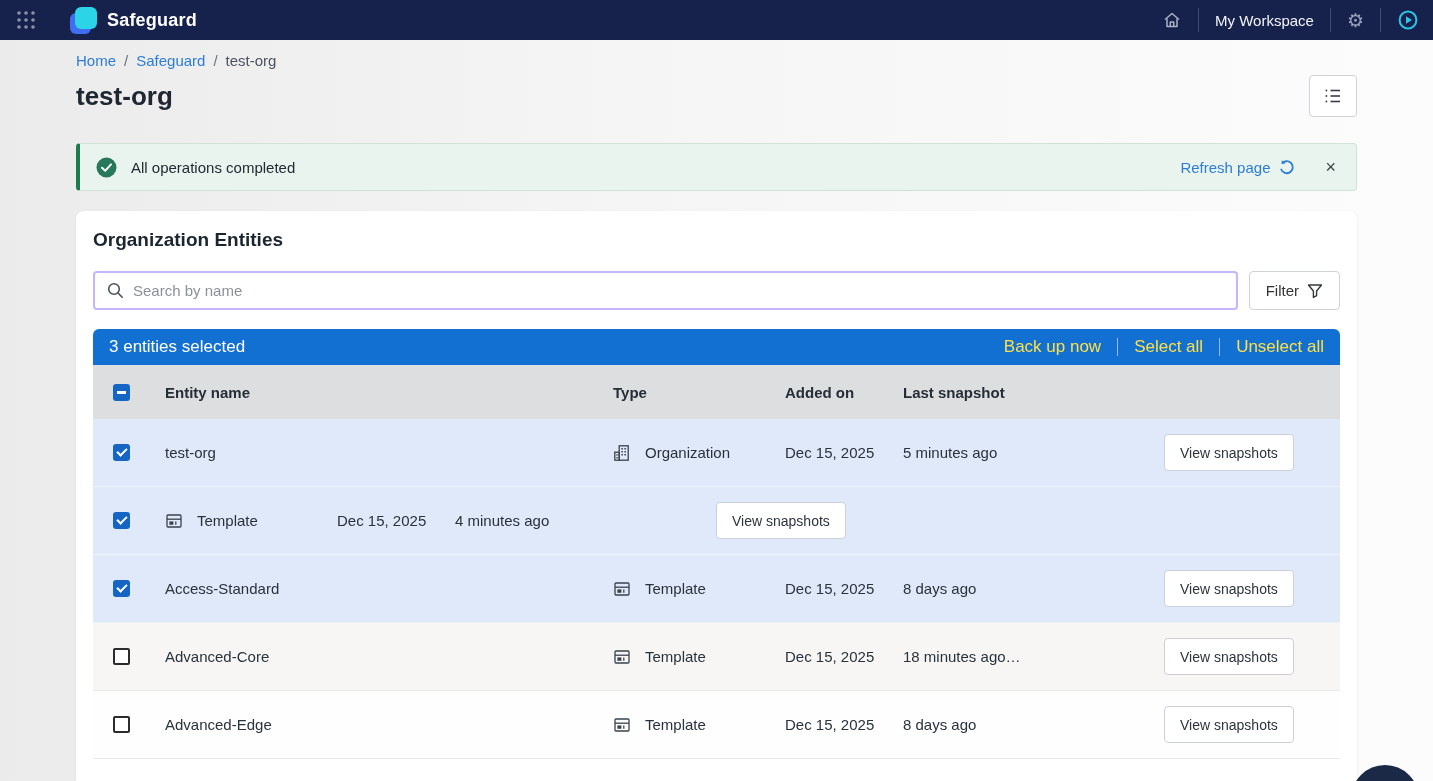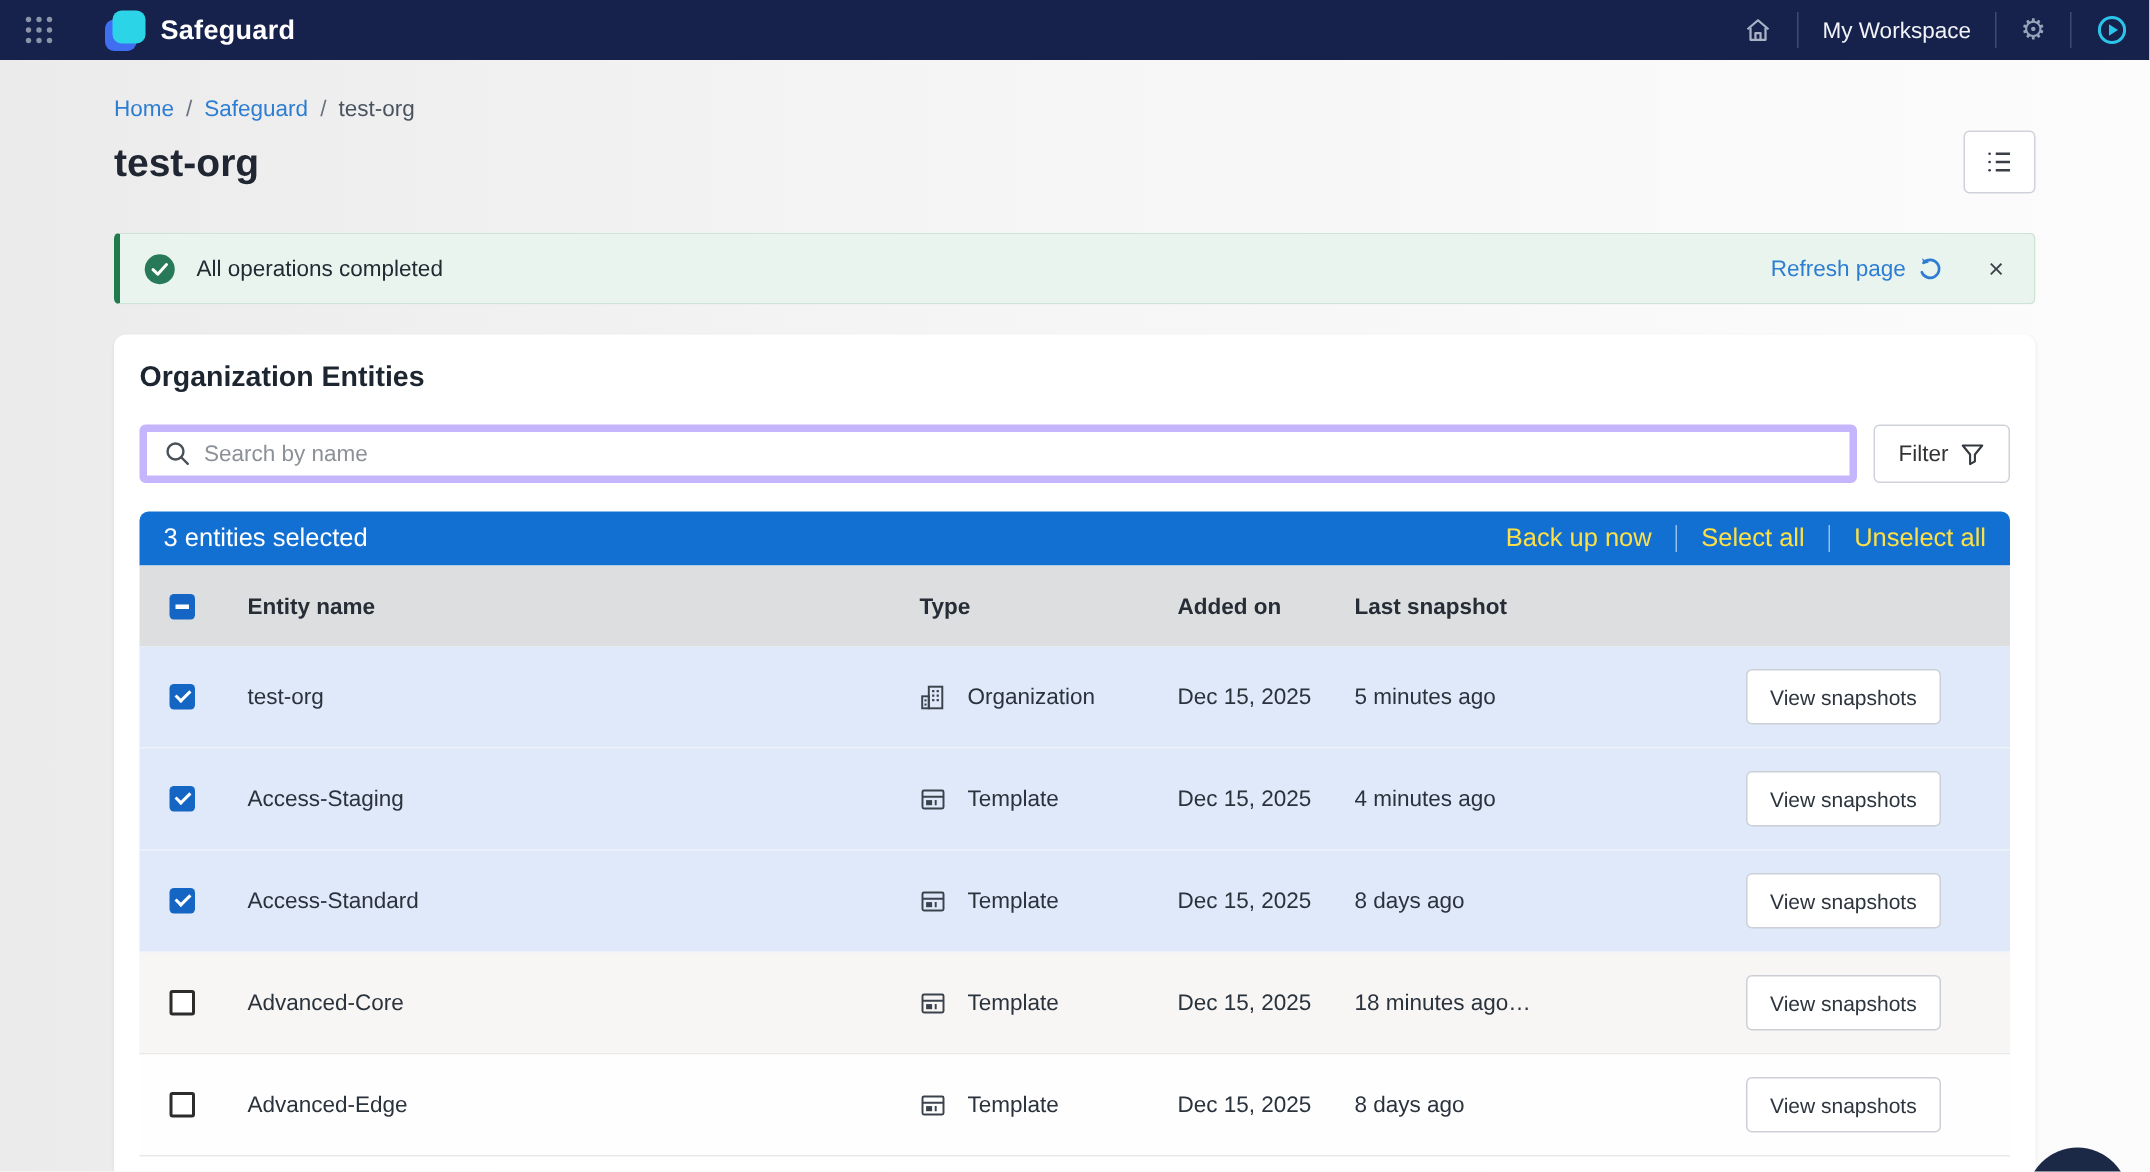--- a/index.html
+++ b/index.html
@@ -17,21 +17,21 @@
   .logo-back { position:absolute; left:0; bottom:0; width:21px; height:21px; background:#3f6ff0; border-radius:6px; }
   .logo-front{ position:absolute; right:0; top:0; width:22px; height:22px; background:#2cd4e8; border-radius:6px; }
   .brand { color:#fff; font-size:18px; font-weight:700; letter-spacing:.2px; }
   .nav-right { margin-left:auto; display:flex; align-items:center; }
   .nav-divider { width:1px; height:24px; background:#3c4a71; margin:0 16px; }
   .nav-icon { display:flex; align-items:center; justify-content:center; cursor:pointer; }
   .workspace { color:#f2f4f8; font-size:15px; cursor:pointer; }
   .gear-glyph { color:#97a1b8; font-size:19px; line-height:1; cursor:pointer; }
   
   .content { padding:0 76px; }
-  .breadcrumb { margin-top:24px; font-size:15px; color:#4a5360; display:flex; gap:8px; }
+  .breadcrumb { margin-top:12px; font-size:15px; color:#4a5360; display:flex; gap:8px; }
   .breadcrumb a { color:#2d7dd2; text-decoration:none; cursor:pointer; }
   .crumb-sep { color:#6b7280; }
   .title-row { margin-top:6px; display:flex; align-items:center; justify-content:space-between; }
   .page-title { font-size:26px; font-weight:700; color:#202733; }
   .title-actions { display:flex; gap:12px; }
   .icon-btn, .text-btn {
     background:#fff; border:1px solid #cfd3d9; border-radius:4px; cursor:pointer;
     display:flex; align-items:center; justify-content:center; color:#333;
   }
   .icon-btn { width:48px; height:42px; }
@@ -45,21 +45,21 @@
   .alert-right { margin-left:auto; display:flex; align-items:center; gap:30px; }
   .refresh-link { display:flex; align-items:center; gap:8px; color:#2d7dd2; font-size:15px; cursor:pointer; }
   .alert-close { font-size:18px; color:#3c434b; cursor:pointer; line-height:1; }
   
   .card {
     margin-top:20px; background:#fff; border-radius:8px 8px 0 0;
     box-shadow:0 1px 3px rgba(0,0,0,.07); padding:18px 17px 60px;
   }
   .panel-title { font-size:19px; font-weight:700; color:#1d2530; }
   .search-row { margin-top:20px; display:flex; gap:11px; }
-  .search-box { flex:1; height:39px; border:5px solid #c4b5fd; border-radius:4px; background:#fff;
+  .search-box { flex:1; height:39px; border:2px solid #c4b5fd; border-radius:4px; background:#fff;
     display:flex; align-items:center; padding:0 12px; }
   .search-box input { border:none; outline:none; flex:1; font-size:15px; margin-left:9px; font-family:inherit; color:#333; }
   .search-box input::placeholder { color:#8c9097; }
   .filter-btn { height:39px; padding:0 16px; gap:8px; font-size:15px; }
   
   .sel-bar {
     margin-top:19px; height:36px; background:#1270d2; border-radius:6px 6px 0 0;
     display:flex; align-items:center; padding:0 16px; color:#fff; font-size:17px;
   }
   .sel-actions { margin-left:auto; display:flex; align-items:center; }
@@ -258,21 +258,20 @@
     <div class="cell added">Dec 15, 2025</div>
     <div class="cell snap">5 minutes ago</div>
     <div class="cell action">
             <button class="row-btn btn">View snapshots</button>
           </div>
   </div>
         <div class="trow selected">
     <div class="cell cb">
             <div class="checkbox checked"></div>
           </div>
-    <div class="cell name entity">Access-Staging</div>
     <div class="cell type">
 
       <span>
         <svg width="18" height="18" viewBox="0 0 18 18" fill="none" stroke="#3a424c" stroke-width="1.3">
           <rect x="2" y="3" width="14" height="12" rx="1"></rect>
           <line x1="2" y1="7.2" x2="16" y2="7.2"></line>
           <rect x="4.4" y="9.4" width="4" height="3.4" fill="#3a424c" stroke="none"></rect>
           <line x1="10.8" y1="9.4" x2="10.8" y2="12.8"></line>
         </svg>
       </span>

